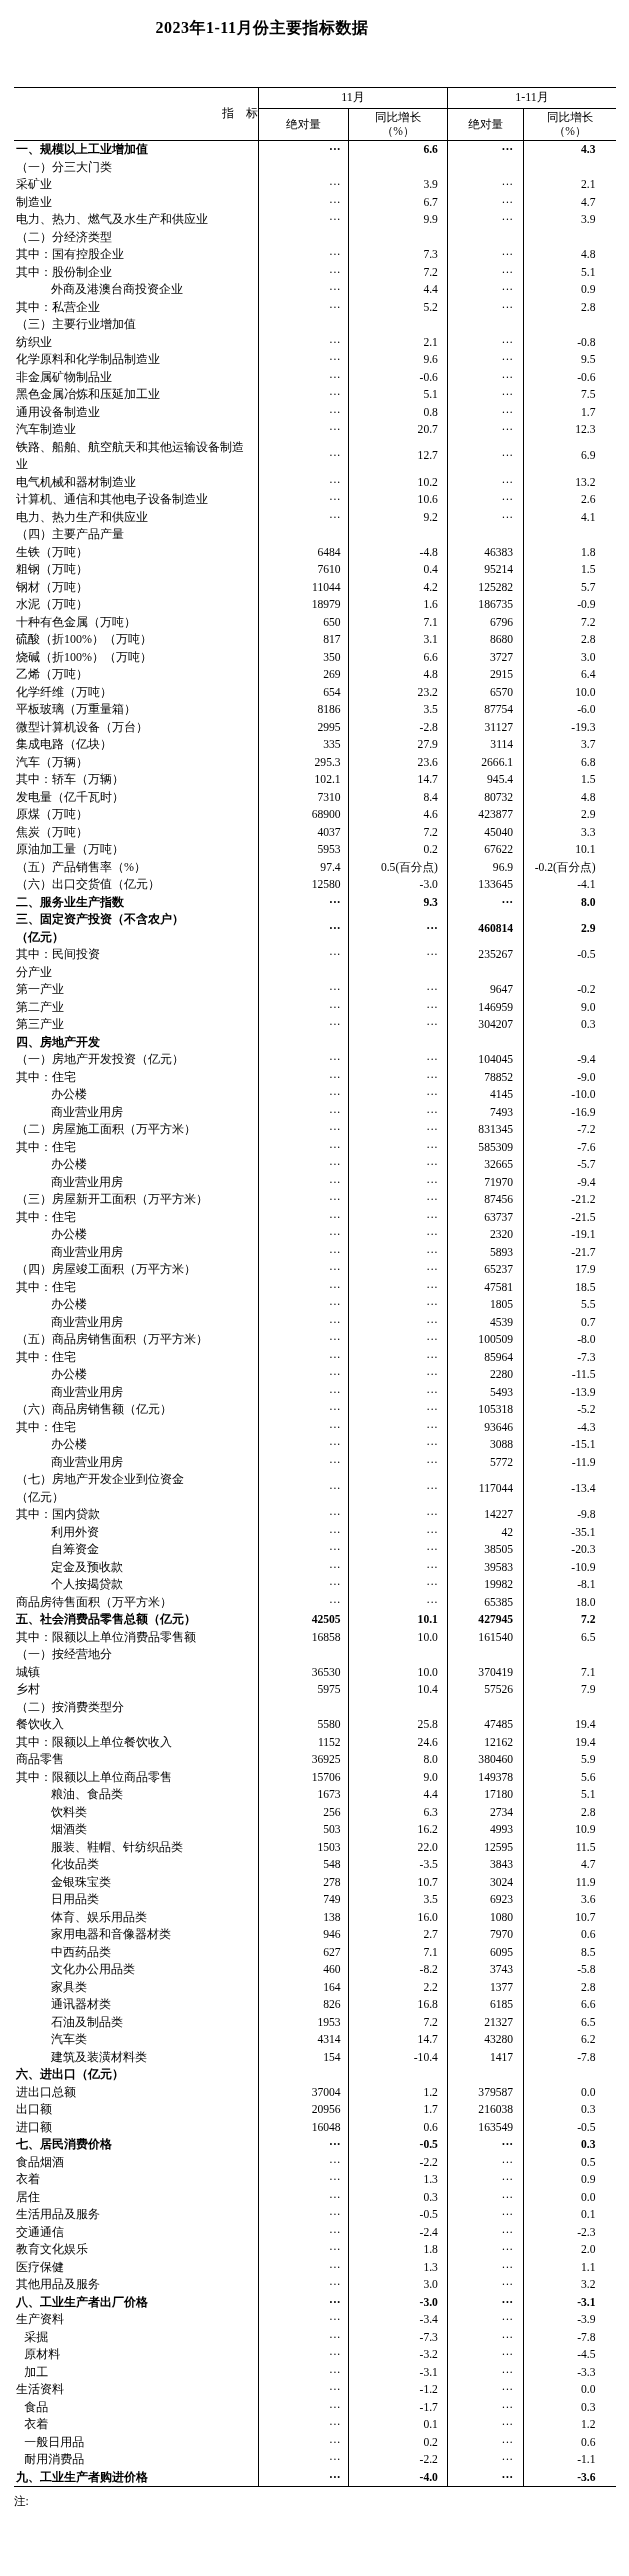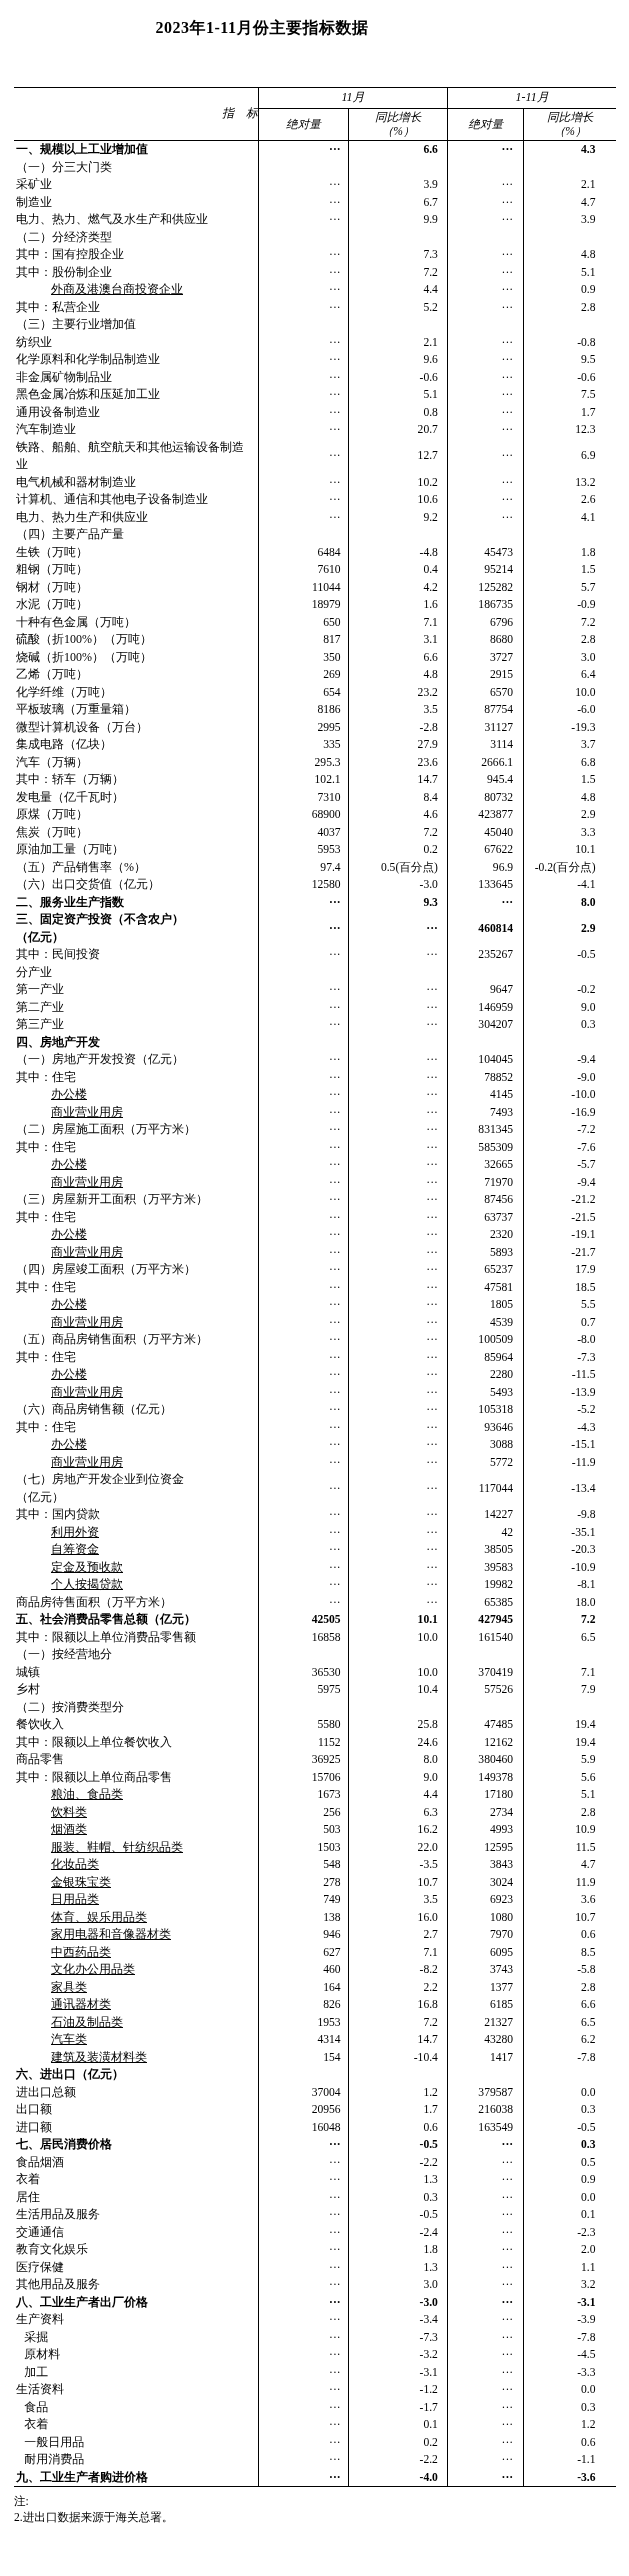--- a/index.html
+++ b/index.html
@@ -25,21 +25,21 @@
     border-top:1.9px solid #000;
     border-bottom:1.9px solid #000;
     font-size:12px;
   }
   col.c-ind { width:244px; }
   col.c-v1 { width:90px; }
   col.c-v2 { width:99px; }
   col.c-v3 { width:76px; }
   col.c-v4 { width:92px; }
   th, td { font-weight:normal; vertical-align:middle; }
-  thead th { text-align:center;font-style:italic; }
+  thead th { text-align:center; }
   th.ind-h { border-bottom:1.9px solid #000; font-size:12px;text-align:right; }
   th.grp {
     border-left:0.9px solid #000;
     border-bottom:0.9px solid #000;
     height:21.4px; font-size:12px;
   }
   tr.subhead th {
     border-left:0.9px solid #000;
     border-bottom:1.9px solid #000;
     height:32px;
@@ -47,21 +47,21 @@
     line-height:14px;
     font-size:11.6px;
   }
   tbody td { line-height:17.5px; }
   tbody td.lbl {
     padding-left:1.9px;
     white-space:pre-line;
     text-align:left;
   }
   tbody td.lbl.indent-1 { padding-left:10.2px; }
-  tbody td.lbl.indent-2 { padding-left:37px;text-decoration:underline; }
+  tbody td.lbl.indent-2 { padding-left:37px; }
   tbody td.num {
     border-left:0.9px solid #000;
     text-align:right;
     font-size:11.6px;
   }
   tbody td.v1 { padding-right:7.4px; }
   tbody td.v2 { padding-right:9.3px; }
   tbody td.v3 { padding-right:10.2px; }
   tbody td.v4 { padding-right:20.5px; }
   tr.bold td { font-weight:bold; }
@@ -254,21 +254,21 @@
           <td class="lbl indent-0">（四）主要产品产量</td>
           <td class="num v1"></td>
           <td class="num v2"></td>
           <td class="num v3"></td>
           <td class="num v4"></td>
         </tr>
         <tr>
           <td class="lbl indent-0">生铁（万吨）</td>
           <td class="num v1">6484</td>
           <td class="num v2">-4.8</td>
-          <td class="num v3">45473</td>
+          <td class="num v3">46383</td>
           <td class="num v4">1.8</td>
         </tr>
         <tr>
           <td class="lbl indent-0">粗钢（万吨）</td>
           <td class="num v1">7610</td>
           <td class="num v2">0.4</td>
           <td class="num v3">95214</td>
           <td class="num v4">1.5</td>
         </tr>
         <tr>
@@ -1020,16 +1020,15 @@
           <td class="num v1">···</td>
           <td class="num v2">-4.0</td>
           <td class="num v3">···</td>
           <td class="num v4">-3.6</td>
         </tr>
       </tbody>
   </table>
 
   <div class="notes">
       <p>注:</p>
-      <p>2.进出口数据来源于海关总署。</p>
     </div>
 </div>
 
 
 </body></html>

